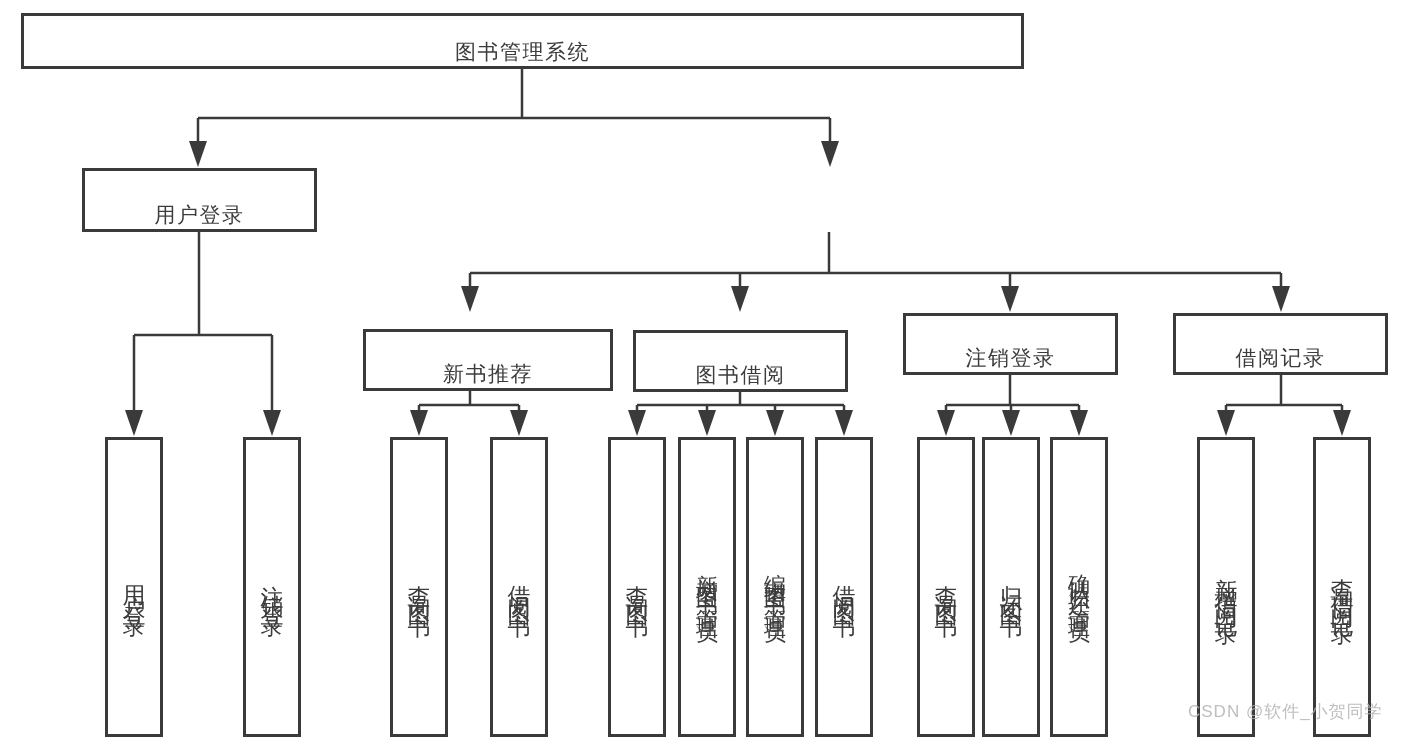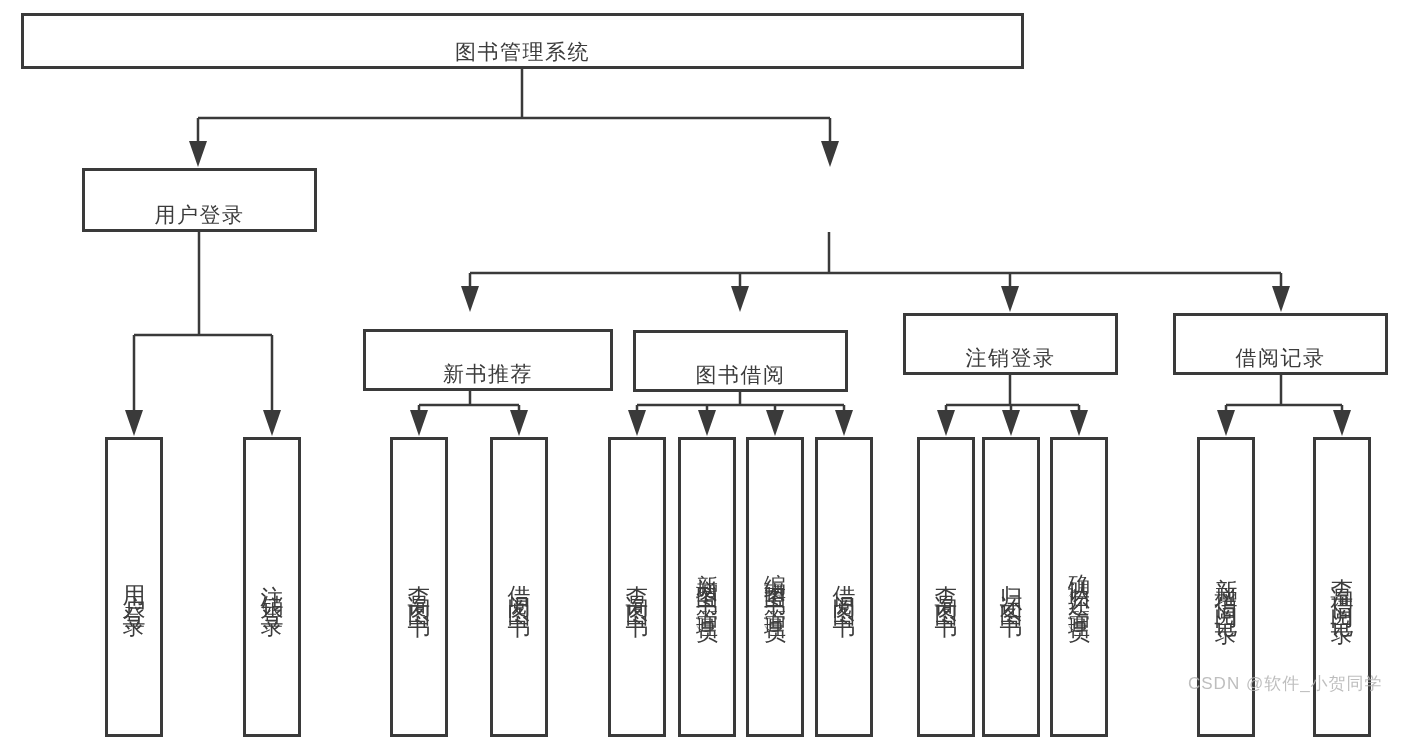--- a/index.html
+++ b/index.html
@@ -10,21 +10,21 @@
   .hbox { position:absolute; box-sizing:border-box; border:3px solid var(--line); background:#fff;
           display:flex; align-items:flex-end; justify-content:center; }
   .hlabel { font-size:21px; color:var(--text); letter-spacing:1.5px; white-space:nowrap; }
   .vbox { position:absolute; top:437px; height:300px; width:58px; box-sizing:border-box;
           border:3px solid var(--line); background:#fff;
           display:flex; align-items:center; justify-content:center; }
   .vtext { writing-mode:vertical-rl; text-orientation:mixed; font-size:23px; line-height:1;
            letter-spacing:10px; color:var(--text); white-space:nowrap; }
   .vbox.six .vtext { letter-spacing:9px; }
   .vbox.long .vtext { font-size:22px; letter-spacing:7px; }
-  .watermark { position:absolute; left:1188px; top:672px; font-size:17px; color:var(--watermark);
+  .watermark { position:absolute; left:1188px; top:700px; font-size:17px; color:var(--watermark);
                opacity:.85; white-space:nowrap; letter-spacing:1px; }
 </style>
 </head>
 <body>
 
 <div class="canvas">
 
   <svg class="connectors" width="1405" height="747">
     <path fill="none" stroke="currentColor" stroke-width="2.5" d="
       M522 69 V118 M198 118 H830 M198 118 V144 M830 118 V144

